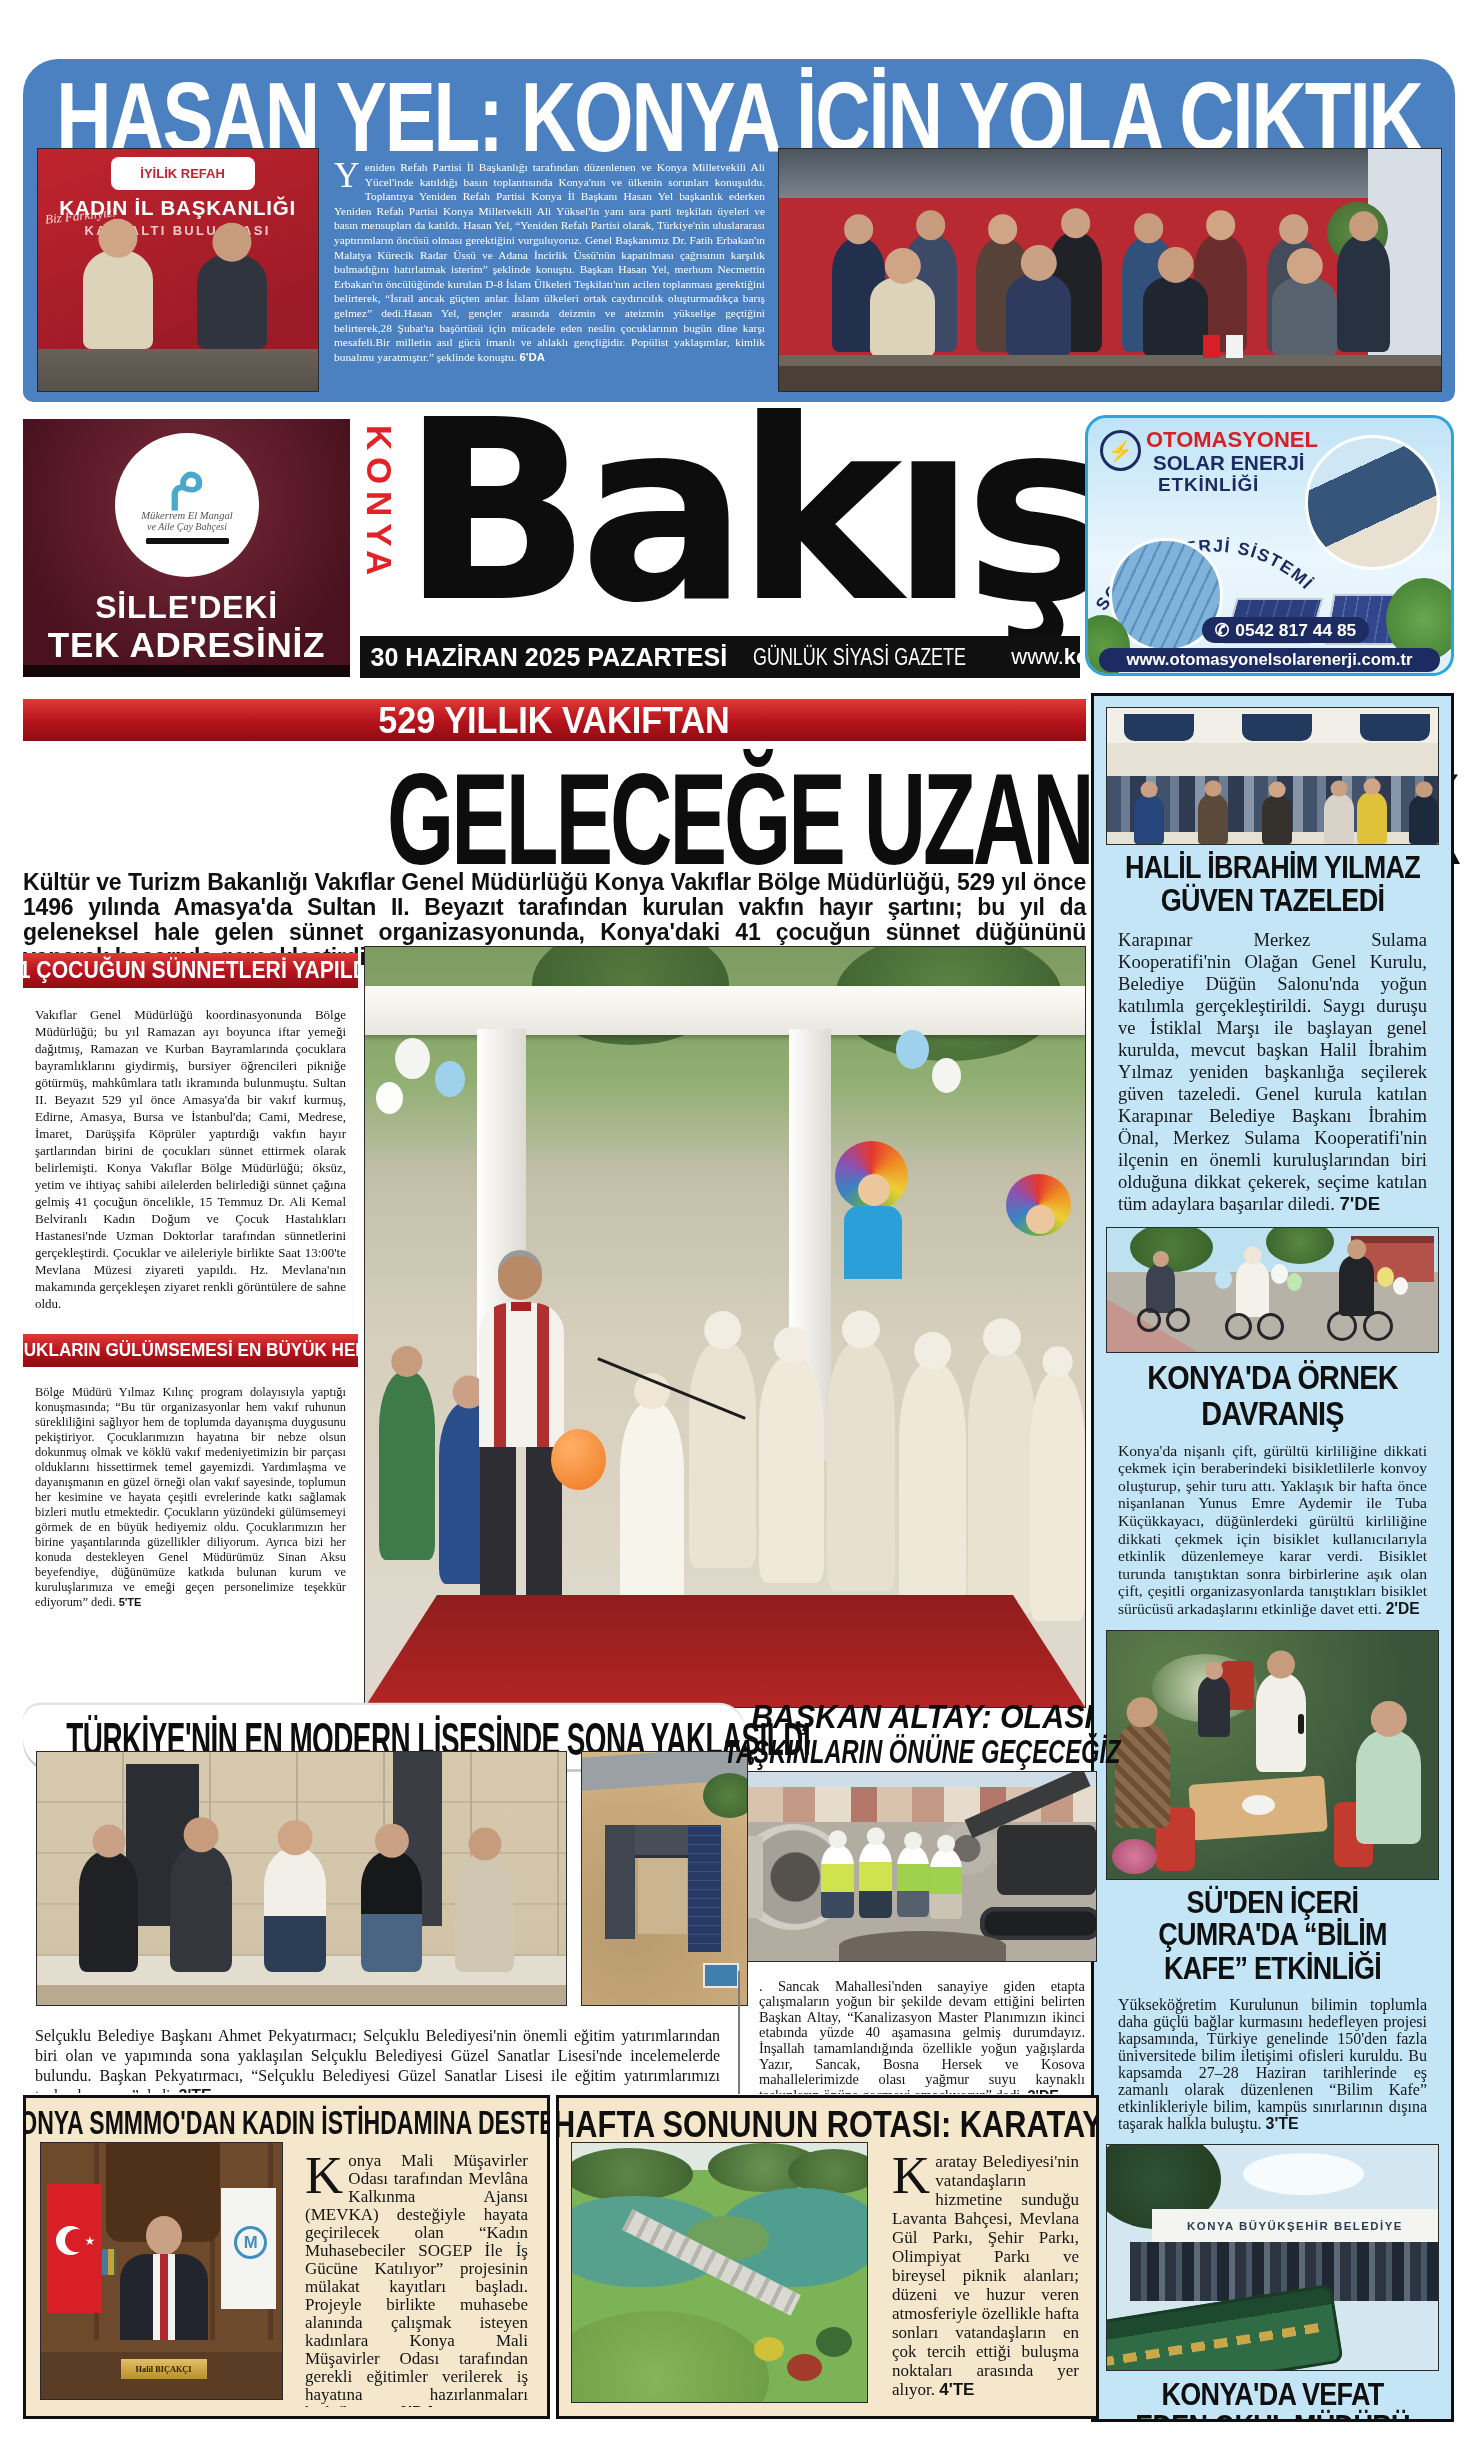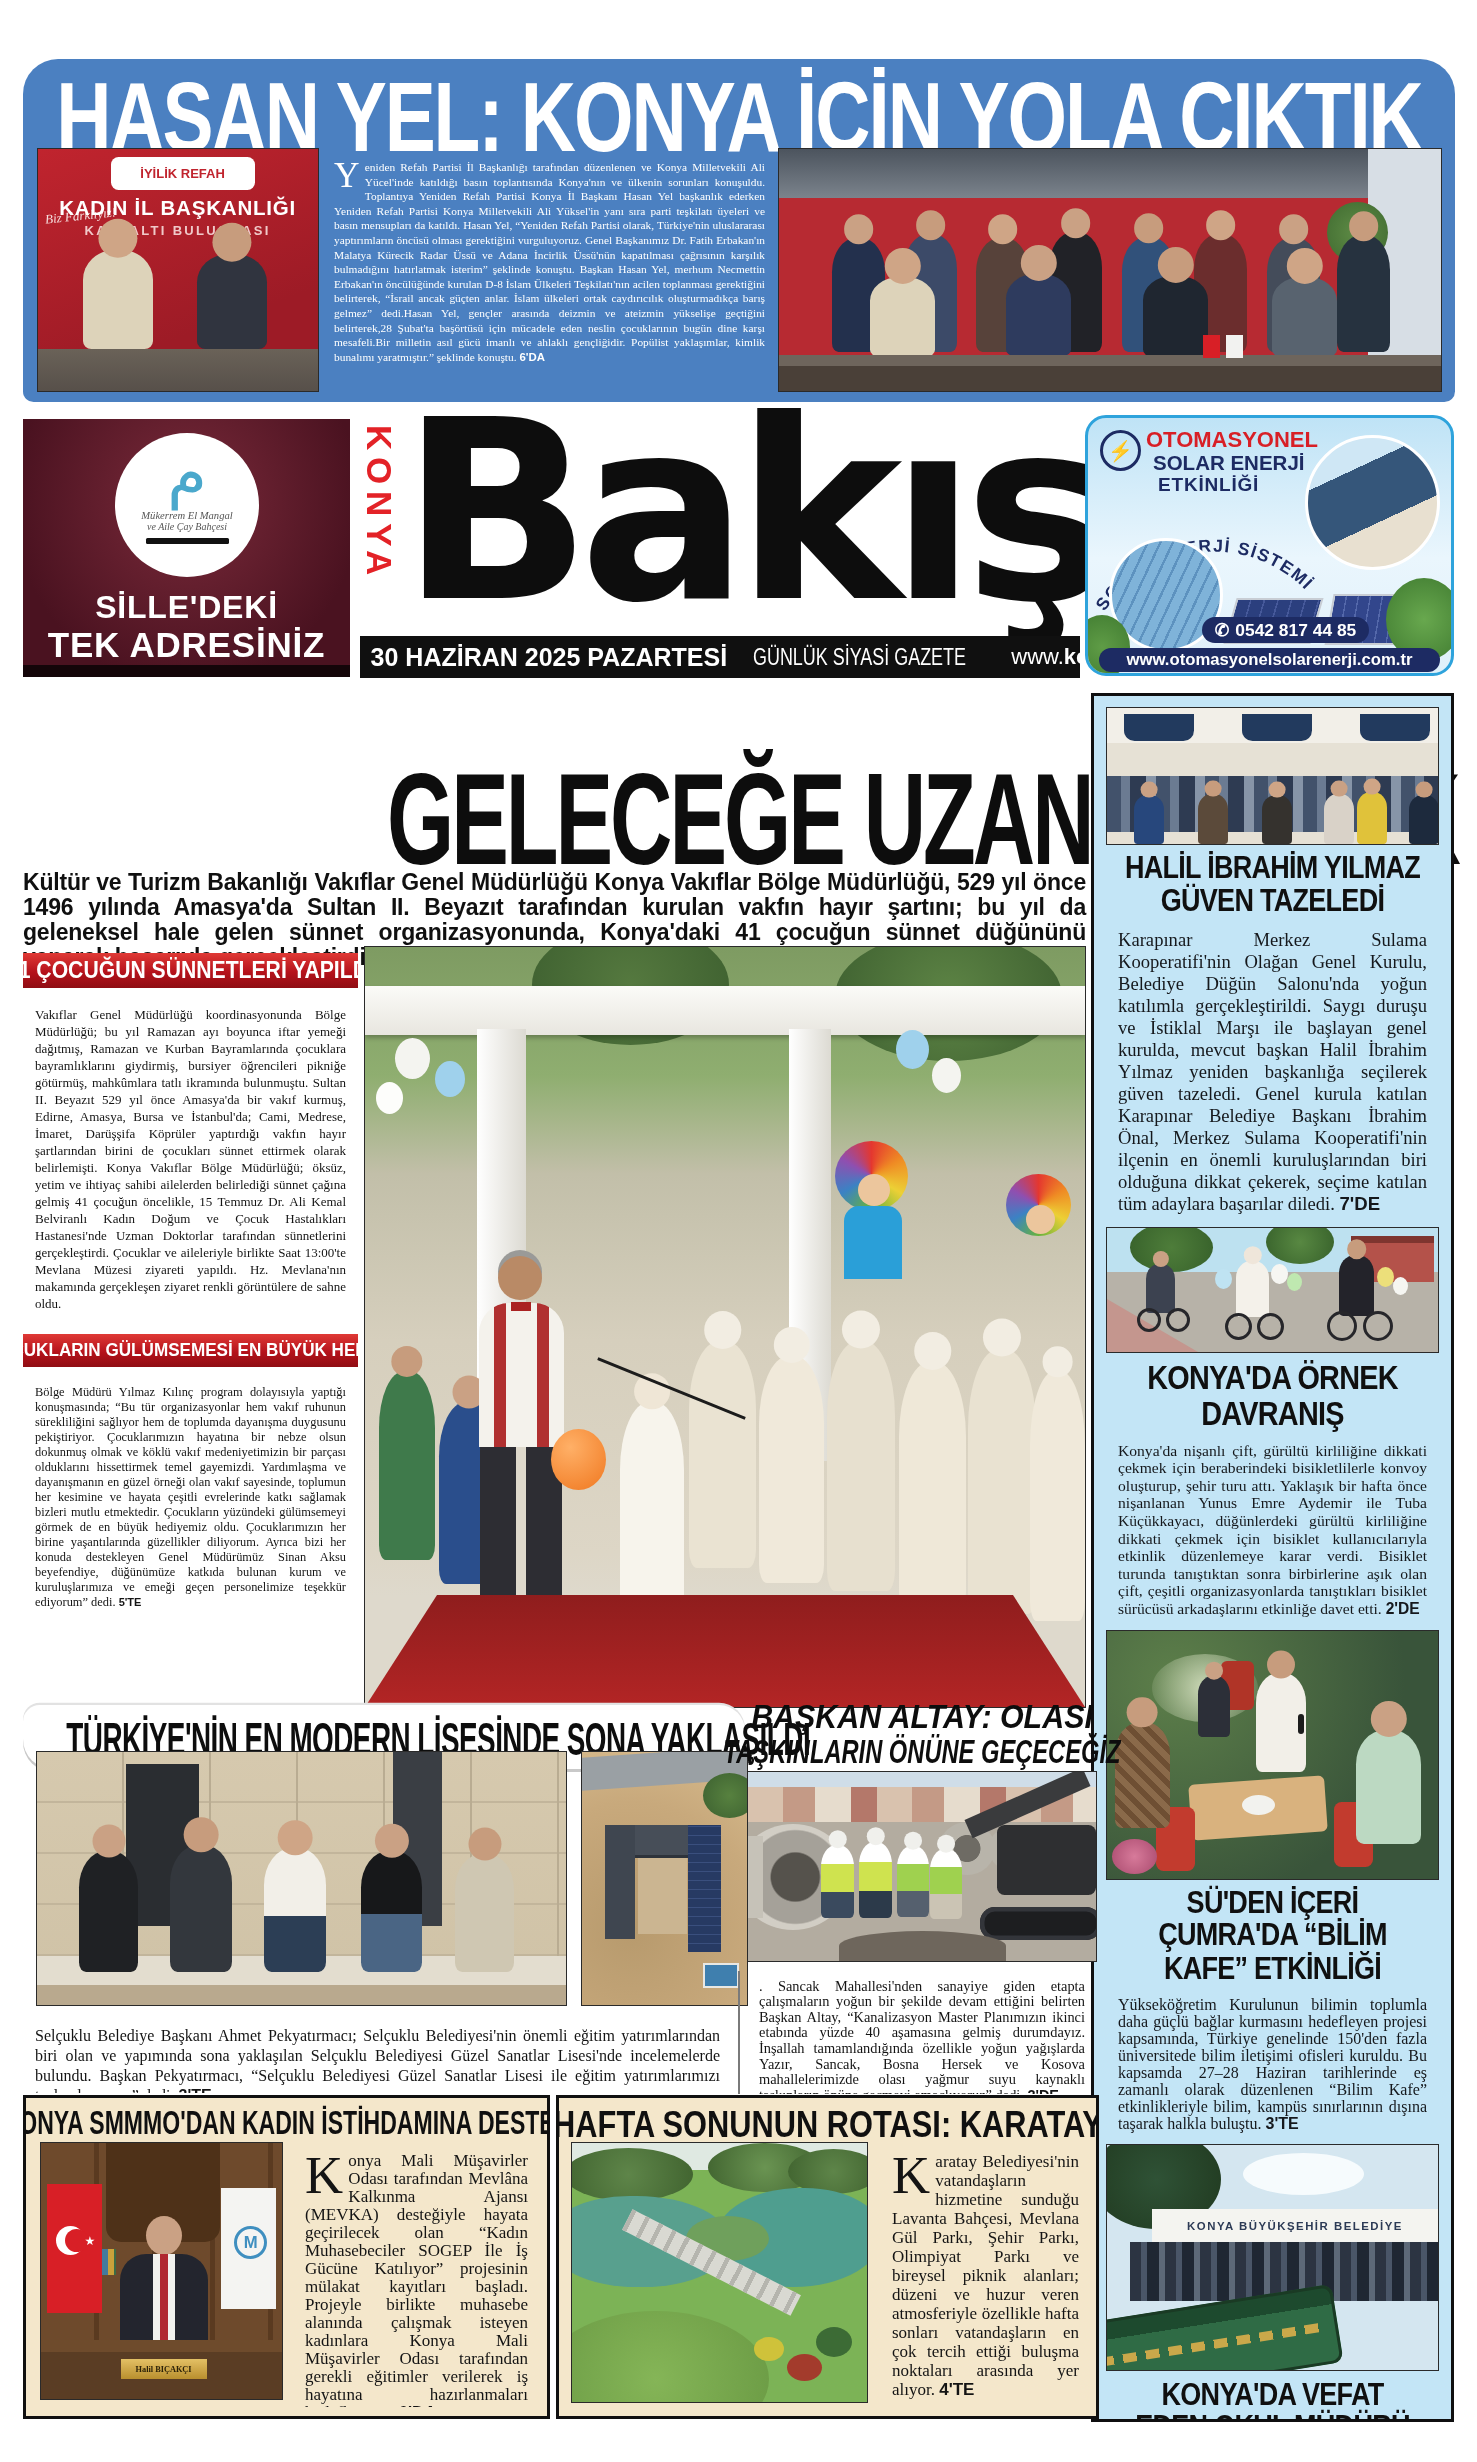--- a/index.html
+++ b/index.html
@@ -131,20 +131,23 @@
     <div class="bln" style="right:-10.6px;bottom:12px;width:76px;height:83px;background:radial-gradient(circle,#68a84e,#3f7a30);"></div>
     <div class="pillnavy" style="position:absolute;left:114px;bottom:30px;width:167px;height:26px;font-size:17.4px;">
       <span style="margin-right:6px;">✆</span>
       <span>0542 817 44 85</span>
     </div>
     <div class="pillnavy" style="position:absolute;left:10.6px;right:10.6px;bottom:1.5px;height:24px;font-size:16.7px;">
       <span>www.otomasyonelsolarenerji.com.tr</span>
     </div>
   </div>
 
+  <div class="redbar abs" style="left:23px;top:699px;width:1063px;height:42px;">
+    <span class="cond" style="font-size:36px;transform:scale(.95,1.05);">529 YILLIK VAKIFTAN</span>
+  </div>
 
   <span class="chl" style="top:744px;font-size:108px;letter-spacing:-3.8px;color:#0d0d0d;transform:translateX(-36.3%) scale(.8,1.2);transform-origin:center top;">GELECEĞE UZANAN İYİLİK</span>
 
   <div class="abs cond jtext" style="left:23px;top:870px;width:1063px;height:76px;font-size:23px;line-height:25px;letter-spacing:-0.2px;color:#101010;">
     <span>Kültür ve Turizm Bakanlığı Vakıflar Genel Müdürlüğü Konya Vakıflar Bölge Müdürlüğü, 529 yıl önce 1496 yılında Amasya'da Sultan II. Beyazıt tarafından kurulan vakfın hayır şartını; bu yıl da geleneksel hale gelen sünnet organizasyonunda, Konya'daki 41 çocuğun sünnet düğününü yaparak başarıyla gerçekleştirdi.</span>
   </div>
 
   <div class="redbar abs" style="left:23px;top:953px;width:335px;height:35px;">
     <span class="cond" style="font-size:23px;transform:scale(.92,1);">41 ÇOCUĞUN SÜNNETLERİ YAPILDI</span>
   </div>

